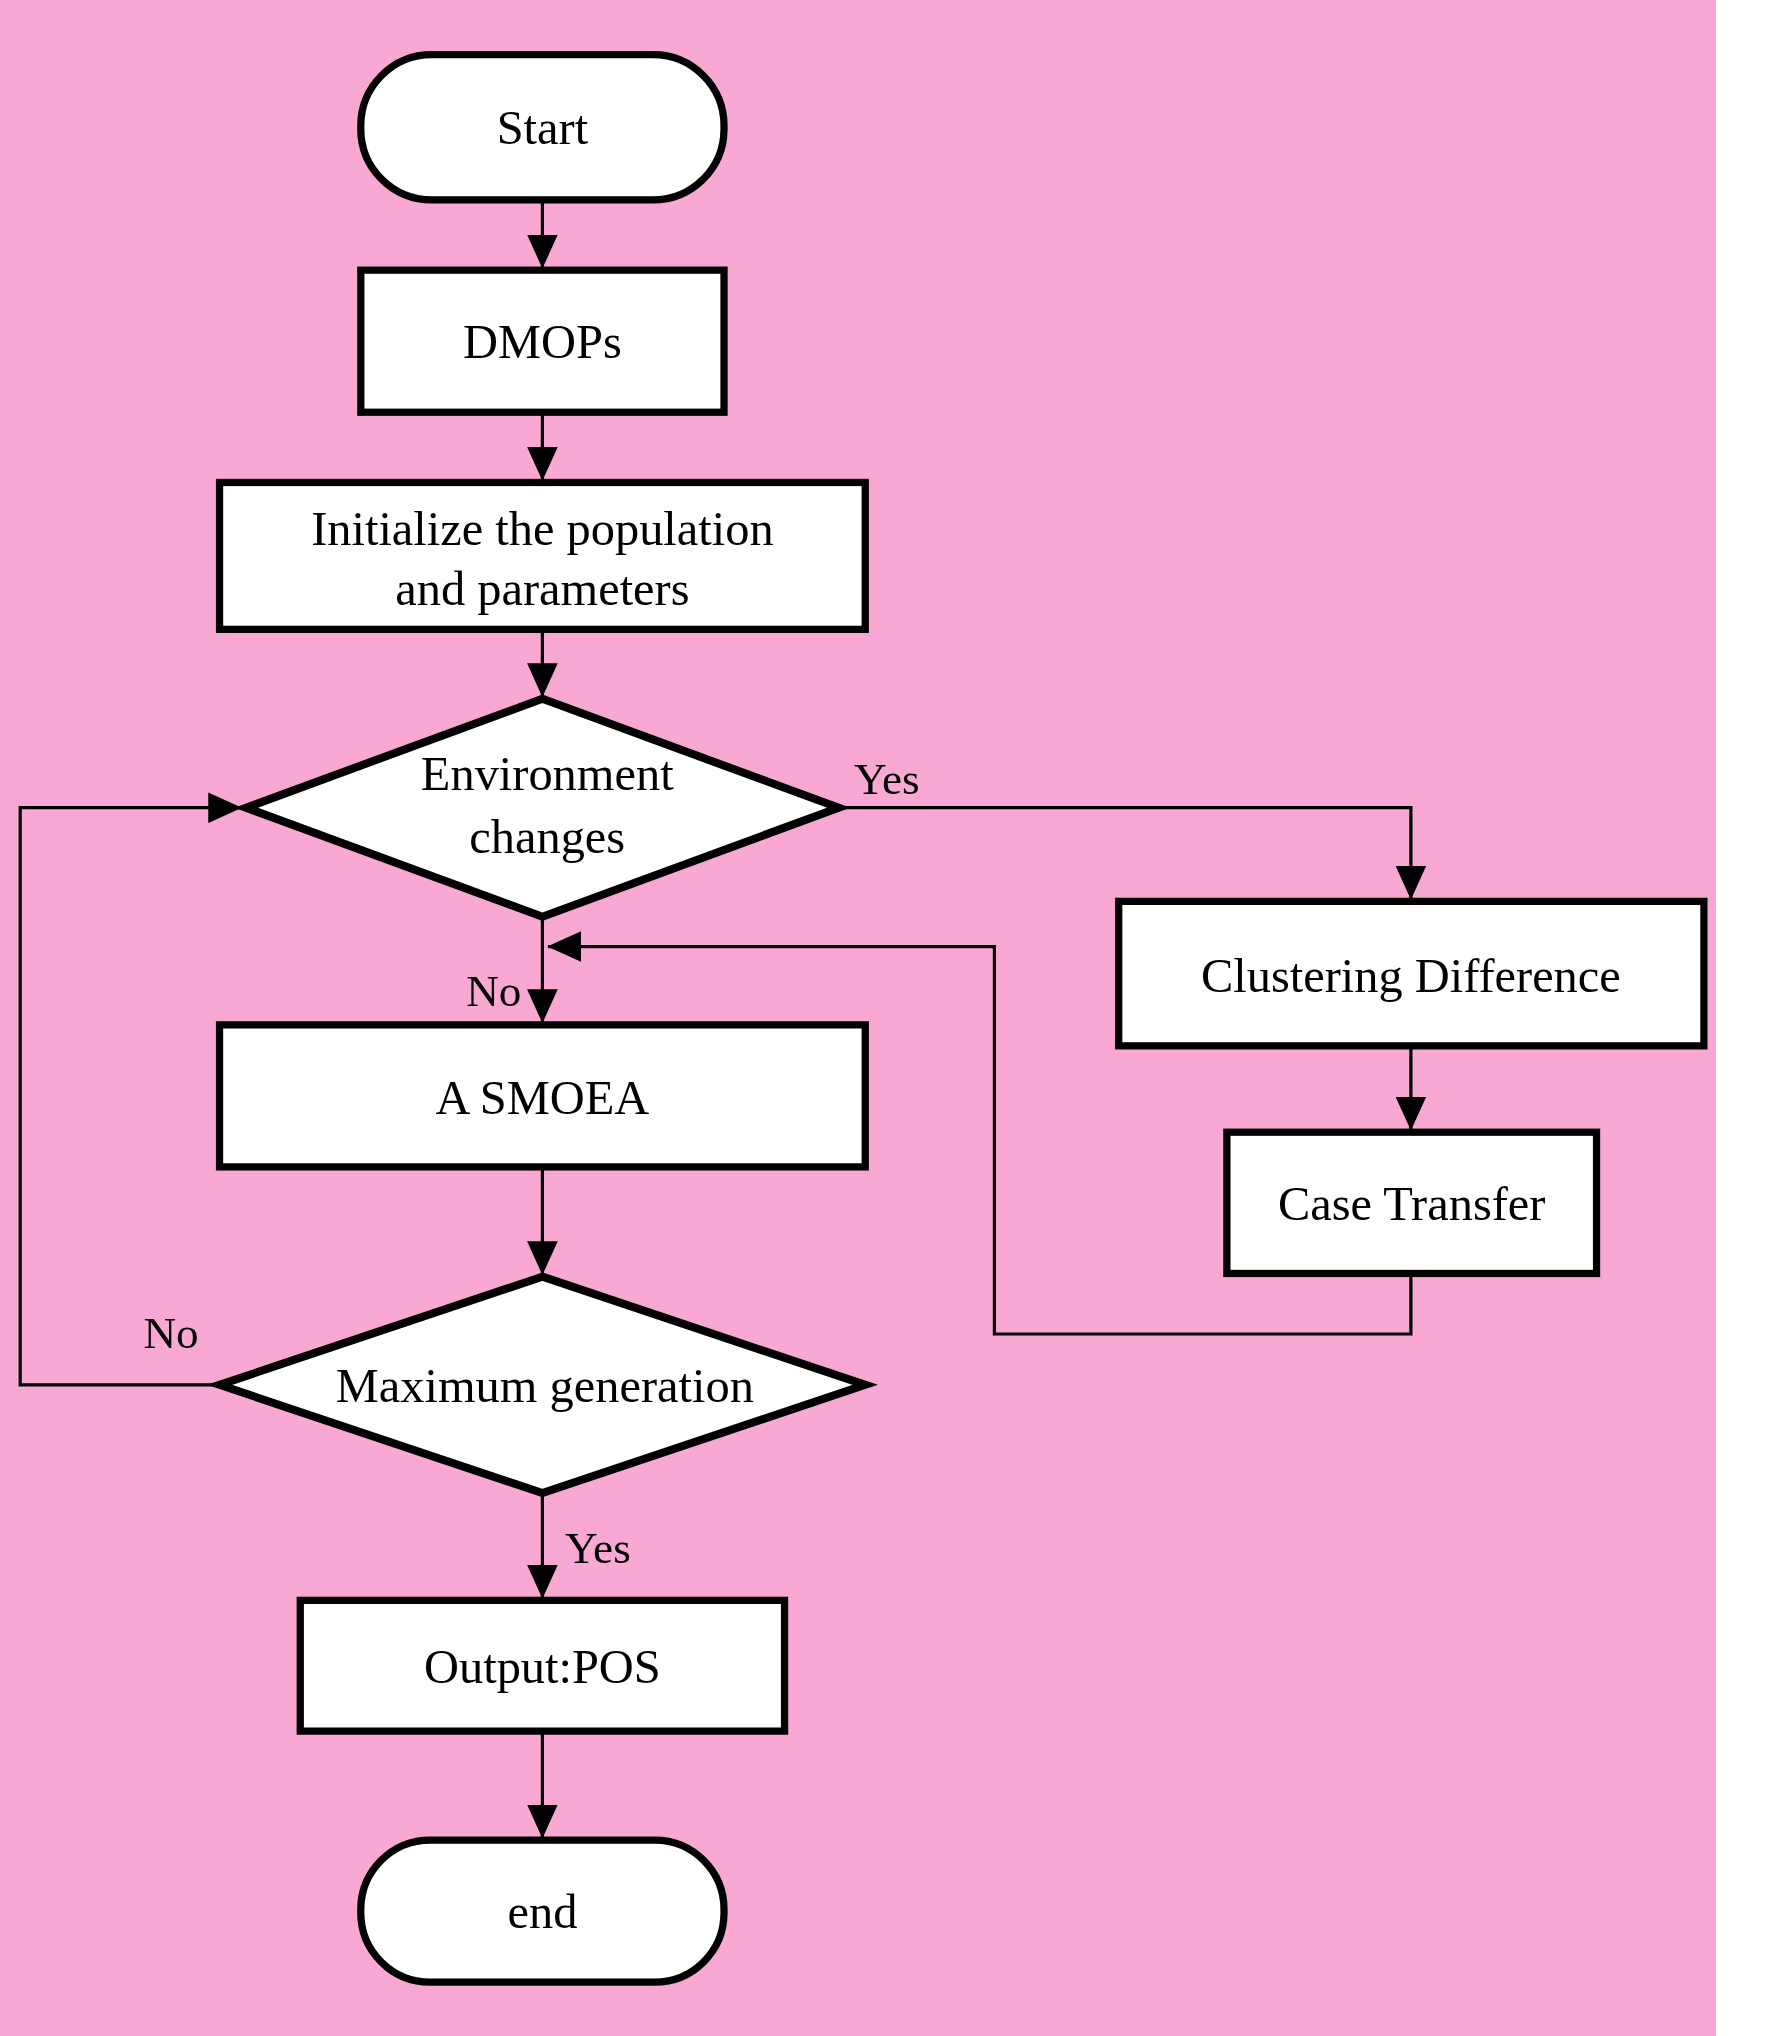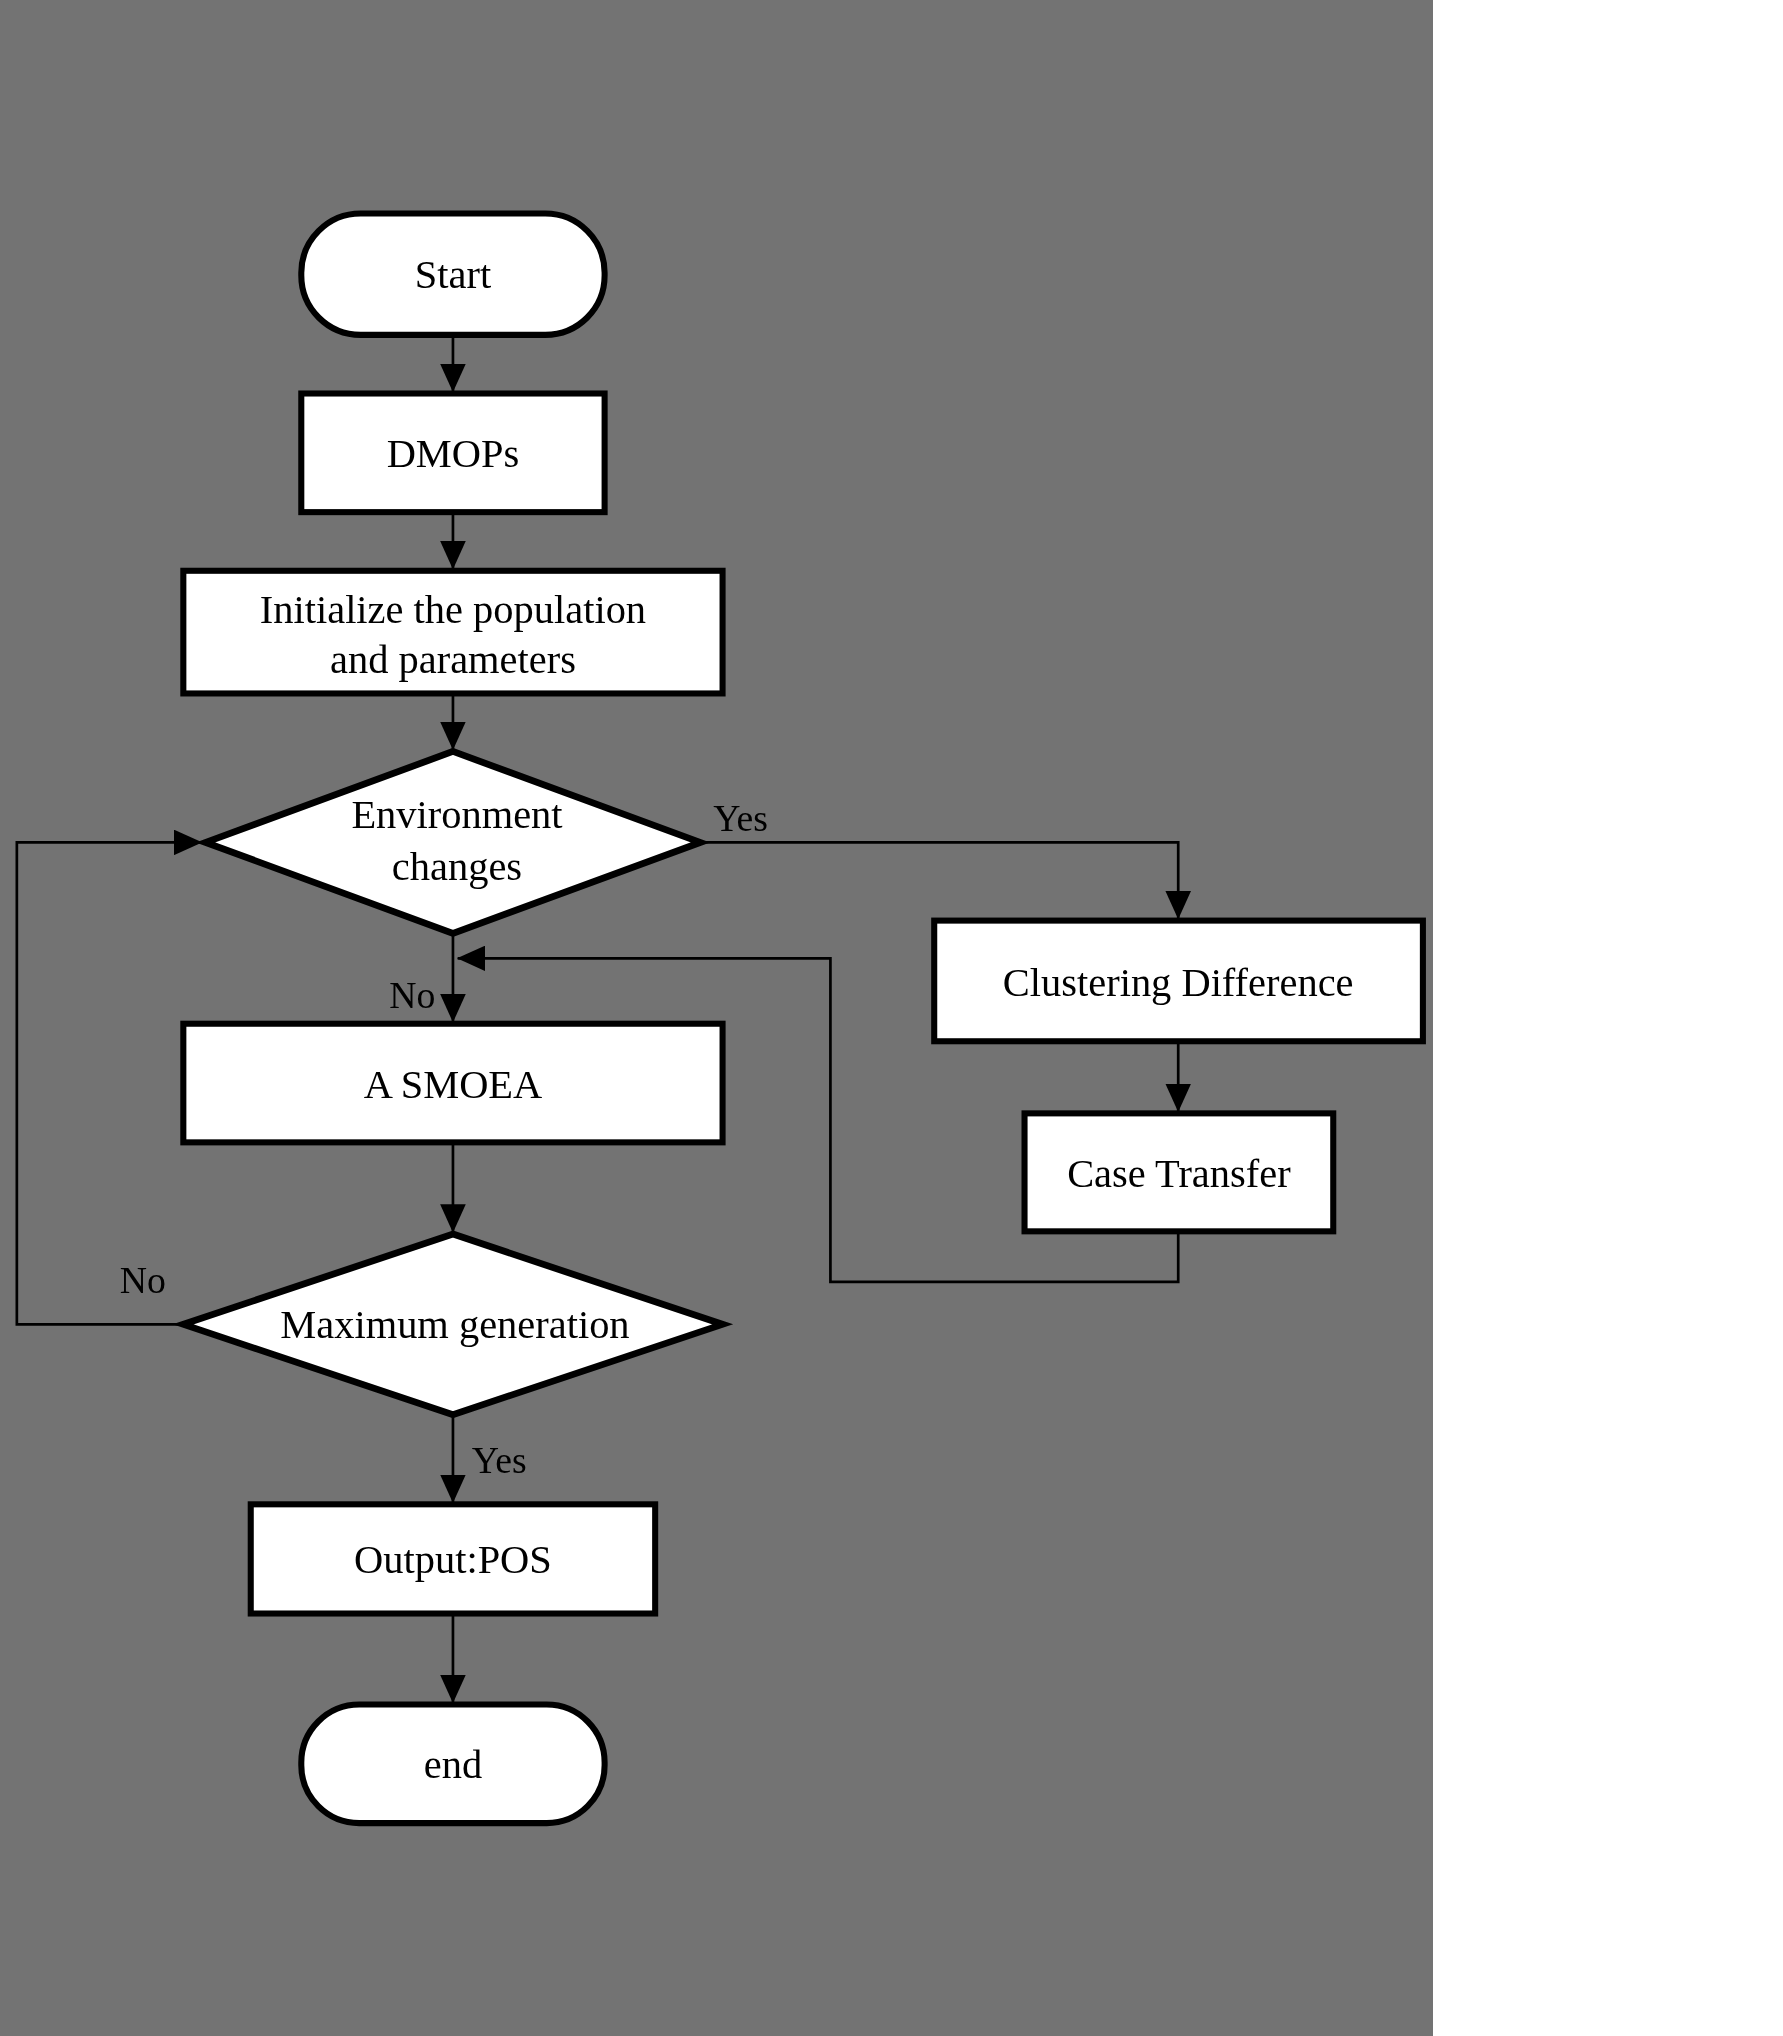--- a/index.html
+++ b/index.html
@@ -1,21 +1,21 @@
 <!DOCTYPE html>
 <html style="font-size:13.4px"><head>
 <meta charset="utf-8">
 <title>Flowchart</title>
 <style>
   html, body { margin:0; padding:0; background:#ffffff; }
   .canvas {
     position:relative;
-    width:1433px;
+    width:1716px;
     height:2036px;
-    background:#737373;
+    background:#f9a8d4;
   }
   svg { display:block; width:100%; height:100%; }
   .shape   { fill:#ffffff; stroke:#000000; stroke-width:9; }
   .diamond { fill:#ffffff; stroke:#000000; stroke-width:10; }
   .edge    { fill:none; stroke:#000000; stroke-width:4; }
   text {
     font-family:"Liberation Serif","DejaVu Serif",serif;
     fill:#000000;
   }
   .node-label  { font-size:60px; text-anchor:middle; }

